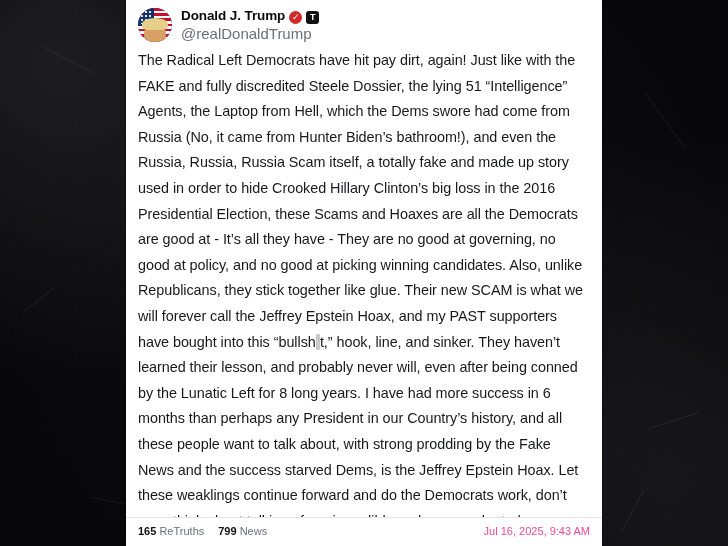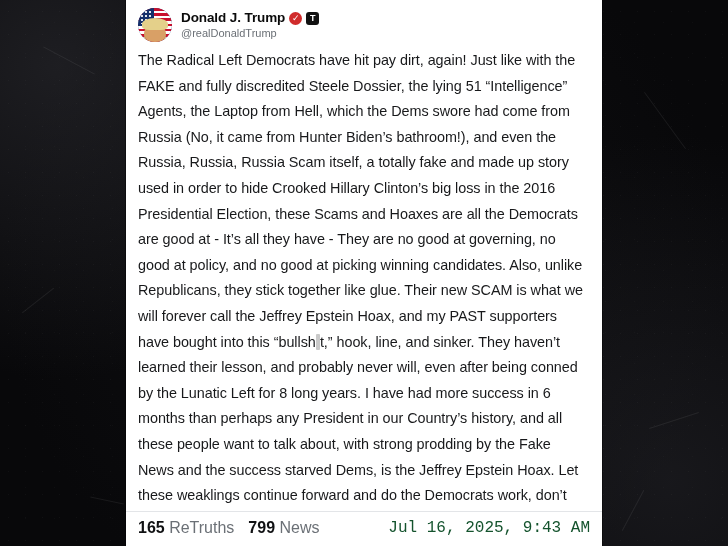--- a/index.html
+++ b/index.html
@@ -111,21 +111,21 @@
     top: 30%;
     width: 26px;
     height: 12px;
     transform: translateX(-50%);
     background: #e4d08a;
     border-radius: 50% 50% 30% 30%;
   }
   #name-block {
     margin-left: 9px;
     display: flex;
-    align-items: center;
+    align-items: flex-end;
     flex-wrap: wrap;
     line-height: 1.15;
   }
   #display-name {
     font-size: 13.5px;
     font-weight: bold;
     color: #0b0b0b;
     letter-spacing: -0.1px;
   }
   .badge {
@@ -149,21 +149,21 @@
     height: 13px;
     border-radius: 3px;
     background: #111;
     color: #fff;
     font-size: 9px;
     font-weight: bold;
     line-height: 13px;
   }
   #handle {
     width: 100%;
-    font-size: 11px;
+    font-size: 15px;
     color: #6b7076;
     margin-top: 1px;
   }
 
   
   #post-body {
     padding: 2px 12px 0 12px;
     font-size: 14.4px;
     line-height: 25.6px;
     color: #18191b;
@@ -181,36 +181,35 @@
     padding: 0 0.5px;
   }
 
   
   #post-footer {
     flex: 0 0 auto;
     border-top: 1px solid #e3e5e8;
     padding: 7px 12px 9px 12px;
     display: flex;
     align-items: center;
-    font-size: 16px;
+    font-size: 11px;
     color: #6b7076;
   }
   #post-footer .stat {
     margin-right: 14px;
     white-space: nowrap;
   }
   #post-footer .stat b {
     color: #101113;
     font-weight: bold;
   }
   #timestamp {
     margin-left: auto;
-    color: #14532d;
+    color: #ec4899;
     white-space: nowrap;
-    font-family: Liberation Mono, monospace;
   }
 </style>
 </head>
 <body>
 
 <div id="backdrop">
   <div class="scratch" style="left:40px; top:60px; width:58px; height:1px; transform:rotate(28deg);"></div>
   <div class="scratch" style="left:18px; top:300px; width:40px; height:1px; transform:rotate(-38deg);"></div>
   <div class="scratch" style="left:630px; top:120px; width:70px; height:1px; transform:rotate(54deg);"></div>
   <div class="scratch" style="left:648px; top:420px; width:52px; height:1px; transform:rotate(-18deg);"></div>

